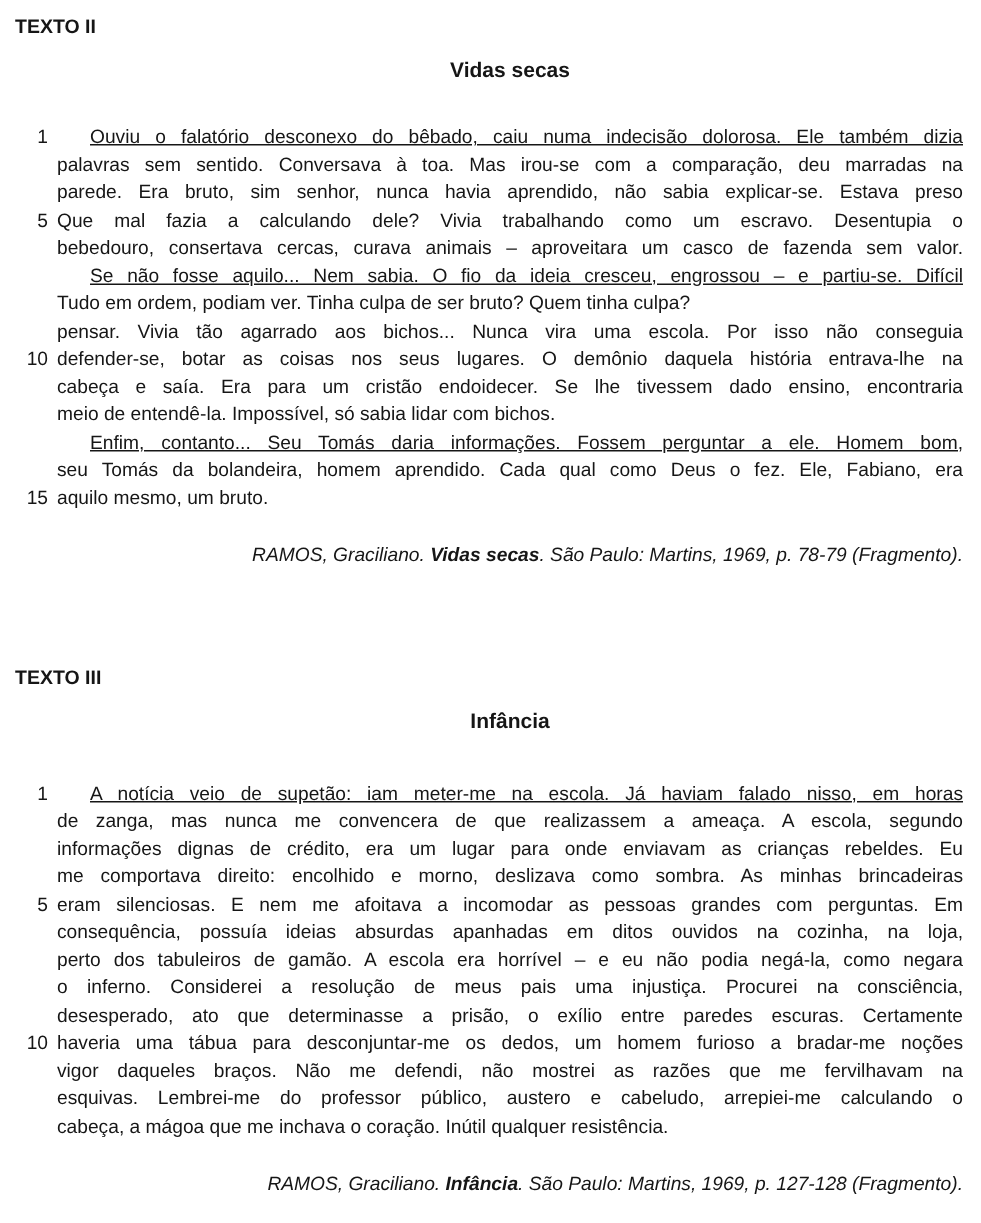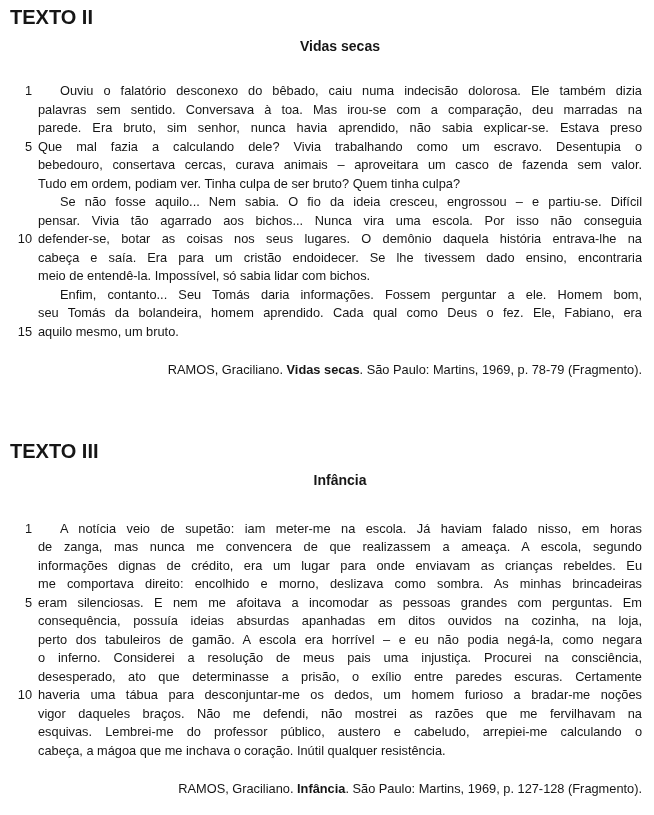--- a/index.html
+++ b/index.html
@@ -3,36 +3,36 @@
 <meta charset="utf-8">
 <style>
   * { margin: 0; padding: 0; box-sizing: border-box; }
   html, body { background: #ffffff; }
   body {
     width: 654px; height: 815px; overflow: hidden;
     font-family: "Liberation Sans", sans-serif;
     font-size: 12.8px; line-height: 18.5px; color: #161616;
   }
   .page { padding: 8px 12px 0 10px; }
-  .section-label { font-size: 20px; font-weight: bold; line-height: 19px; }
+  .section-label { font-size: 13px; font-weight: bold; line-height: 19px; }
   .passage-title {
     font-size: 14px; font-weight: bold; text-align: center;
     line-height: 19px; margin-top: 10px; margin-left: 28px;
   }
   .passage { margin-top: 26px; }
   .line-row { display: flex; }
   .line-num { flex: 0 0 22px; text-align: right; }
   .line-text {
     flex: 1; margin-left: 6px;
     text-align: justify; text-align-last: justify; text-justify: inter-word;
     overflow: hidden; max-height: 19px;
   }
   .p-end .line-text { text-align-last: left; }
-  .p-start .line-text { text-indent: 22px; }
-  .citation { text-align: right; margin-top: 20px; }
+  .p-start .line-text { text-indent: 22px; text-decoration: underline; }
+  .citation { text-align: right; margin-top: 20px; font-style: italic; }
   .citation b { font-weight: bold; }
   .section-3 { margin-top: 62px; }
   .section-3 .passage { margin-top: 30px; }
 </style>
 </head>
 <body>
 
 <div class="page">
 
   <section>
@@ -59,28 +59,28 @@
         <div class="line-row">
           <span class="line-num">5</span>
           <span class="line-text">Que mal fazia a calculando dele? Vivia trabalhando como um escravo. Desentupia o</span>
         </div>
 
         <div class="line-row">
           <span class="line-num"></span>
           <span class="line-text">bebedouro, consertava cercas, curava animais – aproveitara um casco de fazenda sem valor.</span>
         </div>
 
+        <div class="line-row p-start">
+          <span class="line-num"></span>
+          <span class="line-text">Se não fosse aquilo... Nem sabia. O fio da ideia cresceu, engrossou – e partiu-se. Difícil</span>
+        </div>
+
         <div class="line-row p-end">
           <span class="line-num"></span>
           <span class="line-text">Tudo em ordem, podiam ver. Tinha culpa de ser bruto? Quem tinha culpa?</span>
-        </div>
-
-        <div class="line-row p-start">
-          <span class="line-num"></span>
-          <span class="line-text">Se não fosse aquilo... Nem sabia. O fio da ideia cresceu, engrossou – e partiu-se. Difícil</span>
         </div>
 
         <div class="line-row">
           <span class="line-num"></span>
           <span class="line-text">pensar. Vivia tão agarrado aos bichos... Nunca vira uma escola. Por isso não conseguia</span>
         </div>
 
         <div class="line-row">
           <span class="line-num">10</span>
           <span class="line-text">defender-se, botar as coisas nos seus lugares. O demônio daquela história entrava-lhe na</span>

